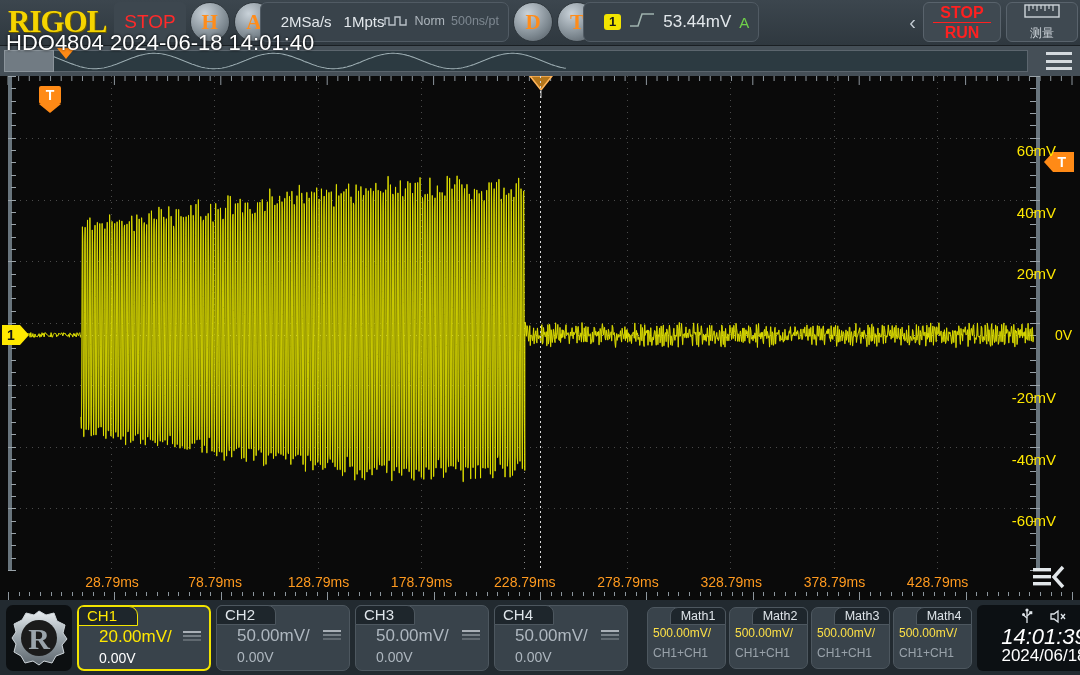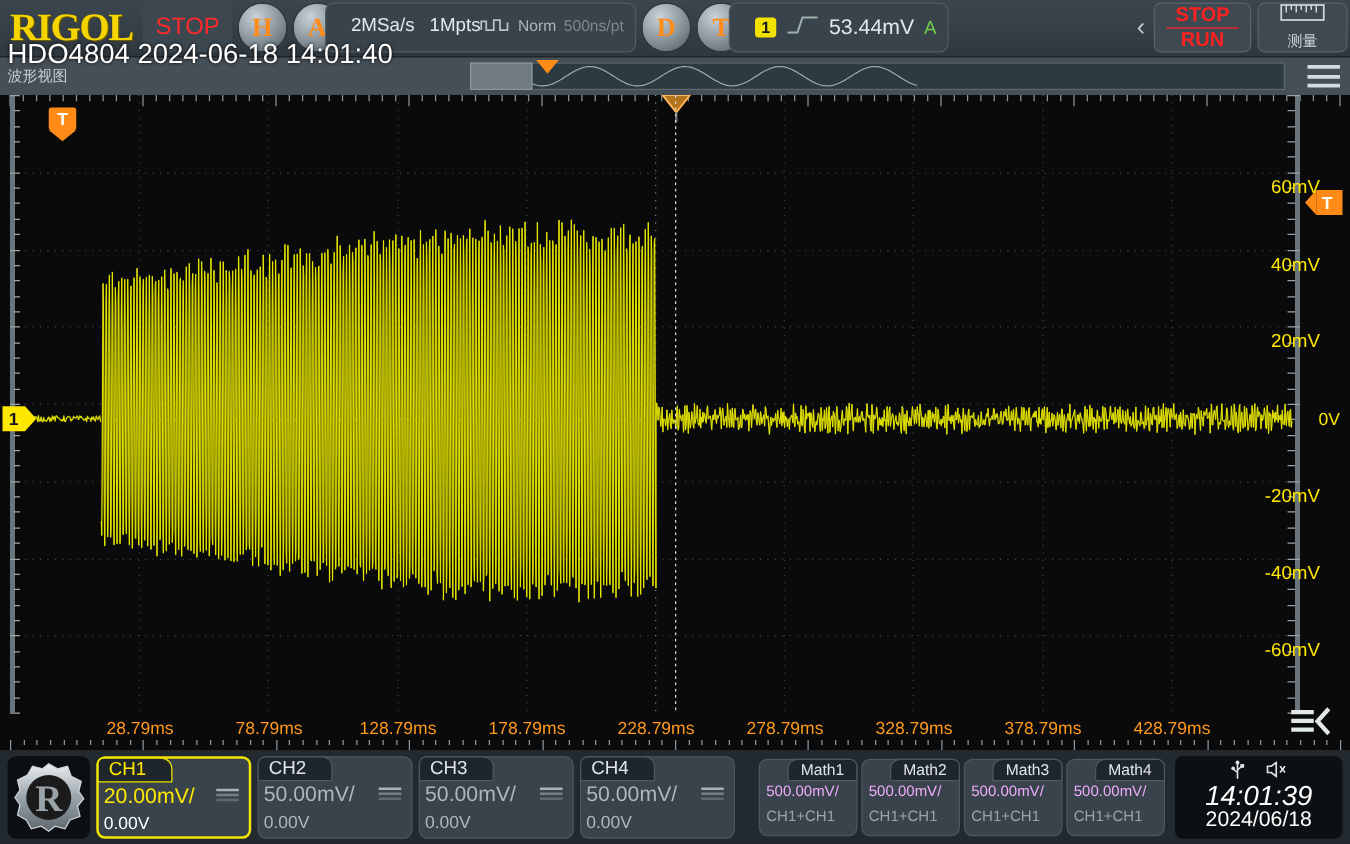--- a/index.html
+++ b/index.html
@@ -164,23 +164,23 @@
   
   .bottombar {
     position: absolute; left: 0; top: 600px; width: 1080px; height: 75px;
     background: #222a30; display: flex; align-items: center; gap: 5px; padding: 4px 6px;
   }
   .gearlogo {
     width: 66px; height: 66px; background: #0c0f11; border-radius: 7px;
     display: flex; align-items: center; justify-content: center; flex: none;
   }
   .chcard {
-    position: relative; width: 124px; height: 66px; border-radius: 7px;
+    position: relative; width: 134px; height: 66px; border-radius: 7px;
     background: #39434b; border: 1px solid #4d575f; flex: none;
-    padding: 20px 8px 0 4px;
+    padding: 20px 8px 0 20px;
   }
   .chcard.active { border: 2px solid #f2e400; background: #39434b; }
   .chtab {
     position: absolute; left: -1px; top: -1px; height: 20px; min-width: 60px;
     background: #1e262c; border: 1px solid #4d575f;
     border-radius: 6px 8px 0 0; color: #dfe5ea; font-size: 15px;
     padding: 0 10px 0 8px; line-height: 18px;
   }
   .chcard.active .chtab { background: #1e262c; border-color: #f2e400;
     border-radius: 5px 9px 0 0; color: #ffe800; }
@@ -194,21 +194,21 @@
   .mathcard {
     position: relative; width: 79px; height: 62px; border-radius: 7px;
     background: #39434b; border: 1px solid #4d575f; flex: none;
     padding: 18px 5px 0 5px;
   }
   .mathtab {
     position: absolute; right: -1px; top: -1px; height: 18px; min-width: 56px;
     background: #1e262c; border: 1px solid #4d575f; border-radius: 8px 6px 0 0;
     color: #dfe5ea; font-size: 12.5px; text-align: center; line-height: 16px; padding: 0 5px;
   }
-  .mathv { font-size: 12px; color: #f0abfc; }
+  .mathv { font-size: 12px; color: #fde047; }
   .mathe { font-size: 12px; color: #9aa3ab; margin-top: 6px; }
   .clockbox {
     width: 134px; height: 66px; background: #0c1013; border-radius: 6px;
     margin-left: auto; flex: none; display: flex; flex-direction: column;
     align-items: center; justify-content: center; color: #fff;
   }
   .clockicons { display: flex; gap: 16px; align-items: center; height: 16px; margin-bottom: 1px; }
   .clocktime { font-size: 22px; line-height: 19px; font-style: italic; }
   .clockdate { font-size: 17px; line-height: 19px; }
 </style>
@@ -293,21 +293,20 @@
         </span>
         <span class="cnlabel">测量</span>
       </div>
 
     </div>
   </div>
 
   <div class="titlebar">HDO4804 2024-06-18 14:01:40</div>
 
   <div class="navstrip">
-    <div class="navlabel">波形视图</div>
     <div class="navwrap">
       <div class="navtrack">
         <svg id="navwave" width="100%" height="100%" viewBox="0 0 656 22" preserveAspectRatio="none">
             <polyline points="0.0,11.0 1.2,10.2 2.4,9.3 3.6,8.5 4.8,7.7 6.0,7.0 7.2,6.3 8.4,5.6 9.6,5.0 10.8,4.4 12.0,3.9 13.2,3.5 14.4,3.1 15.6,2.9 16.8,2.7 18.0,2.5 19.2,2.5 20.4,2.5 21.6,2.7 22.8,2.9 24.0,3.2 25.2,3.5 26.4,4.0 27.6,4.5 28.8,5.0 30.0,5.6 31.2,6.3 32.4,7.0 33.6,7.8 34.8,8.6 36.0,9.4 37.2,10.2 38.4,11.1 39.6,11.9 40.8,12.7 42.0,13.5 43.2,14.3 44.4,15.1 45.6,15.8 46.8,16.4 48.0,17.1 49.2,17.6 50.4,18.1 51.6,18.5 52.8,18.9 54.0,19.2 55.2,19.4 56.4,19.5 57.6,19.5 58.8,19.5 60.0,19.3 61.2,19.1 62.4,18.8 63.6,18.5 64.8,18.0 66.0,17.5 67.2,16.9 68.4,16.3 69.6,15.6 70.8,14.9 72.0,14.2 73.2,13.4 74.4,12.6 75.6,11.7 76.8,10.9 78.0,10.1 79.2,9.2 80.4,8.4 81.6,7.6 82.8,6.9 84.0,6.2 85.2,5.5 86.4,4.9 87.6,4.4 88.8,3.9 90.0,3.4 91.2,3.1 92.4,2.8 93.6,2.6 94.8,2.5 96.0,2.5 97.2,2.6 98.4,2.7 99.6,2.9 100.8,3.2 102.0,3.6 103.2,4.0 104.4,4.5 105.6,5.1 106.8,5.7 108.0,6.4 109.2,7.1 110.4,7.9 111.6,8.7 112.8,9.5 114.0,10.3 115.2,11.2 116.4,12.0 117.6,12.8 118.8,13.6 120.0,14.4 121.2,15.1 122.4,15.9 123.6,16.5 124.8,17.1 126.0,17.7 127.2,18.2 128.4,18.6 129.6,18.9 130.8,19.2 132.0,19.4 133.2,19.5 134.4,19.5 135.6,19.4 136.8,19.3 138.0,19.1 139.2,18.8 140.4,18.4 141.6,18.0 142.8,17.4 144.0,16.9 145.2,16.2 146.4,15.6 147.6,14.8 148.8,14.1 150.0,13.3 151.2,12.5 152.4,11.6 153.6,10.8 154.8,10.0 156.0,9.1 157.2,8.3 158.4,7.6 159.6,6.8 160.8,6.1 162.0,5.4 163.2,4.8 164.4,4.3 165.6,3.8 166.8,3.4 168.0,3.1 169.2,2.8 170.4,2.6 171.6,2.5 172.8,2.5 174.0,2.6 175.2,2.7 176.4,2.9 177.6,3.2 178.8,3.6 180.0,4.1 181.2,4.6 182.4,5.2 183.6,5.8 184.8,6.5 186.0,7.2 187.2,8.0 188.4,8.8 189.6,9.6 190.8,10.4 192.0,11.3 193.2,12.1 194.4,12.9 195.6,13.7 196.8,14.5 198.0,15.2 199.2,15.9 200.4,16.6 201.6,17.2 202.8,17.7 204.0,18.2 205.2,18.6 206.4,19.0 207.6,19.2 208.8,19.4 210.0,19.5 211.2,19.5 212.4,19.4 213.6,19.3 214.8,19.0 216.0,18.7 217.2,18.4 218.4,17.9 219.6,17.4 220.8,16.8 222.0,16.2 223.2,15.5 224.4,14.7 225.6,14.0 226.8,13.2 228.0,12.4 229.2,11.5 230.4,10.7 231.6,9.9 232.8,9.0 234.0,8.2 235.2,7.5 236.4,6.7 237.6,6.0 238.8,5.4 240.0,4.8 241.2,4.2 242.4,3.8 243.6,3.4 244.8,3.0 246.0,2.8 247.2,2.6 248.4,2.5 249.6,2.5 250.8,2.6 252.0,2.7 253.2,3.0 254.4,3.3 255.6,3.7 256.8,4.1 258.0,4.7 259.2,5.2 260.4,5.9 261.6,6.6 262.8,7.3 264.0,8.1 265.2,8.9 266.4,9.7 267.6,10.5 268.8,11.4 270.0,12.2 271.2,13.0 272.4,13.8 273.6,14.6 274.8,15.3 276.0,16.0 277.2,16.7 278.4,17.3 279.6,17.8 280.8,18.3 282.0,18.7 283.2,19.0 284.4,19.2 285.6,19.4 286.8,19.5 288.0,19.5 289.2,19.4 290.4,19.3 291.6,19.0 292.8,18.7 294.0,18.3 295.2,17.8 296.4,17.3 297.6,16.7 298.8,16.1 300.0,15.4 301.2,14.7 302.4,13.9 303.6,13.1 304.8,12.3 306.0,11.4 307.2,10.6 308.4,9.8 309.6,8.9 310.8,8.1 312.0,7.4 313.2,6.6 314.4,5.9 315.6,5.3 316.8,4.7 318.0,4.2 319.2,3.7 320.4,3.3 321.6,3.0 322.8,2.8 324.0,2.6 325.2,2.5 326.4,2.5 327.6,2.6 328.8,2.8 330.0,3.0 331.2,3.3 332.4,3.7 333.6,4.2 334.8,4.7 336.0,5.3 337.2,6.0 338.4,6.7 339.6,7.4 340.8,8.2 342.0,9.0 343.2,9.8 344.4,10.6 345.6,11.5 346.8,12.3 348.0,13.1 349.2,13.9 350.4,14.7 351.6,15.4 352.8,16.1 354.0,16.7 355.2,17.3 356.4,17.9 357.6,18.3 358.8,18.7 360.0,19.0" fill="none" stroke="#9fb0b5" stroke-width="1"></polyline>
           </svg>
       </div>
       <div class="navsel"></div>
       <div class="navmarker" style="left:57px;"></div>
       <div class="hamburger">
           <i></i>

